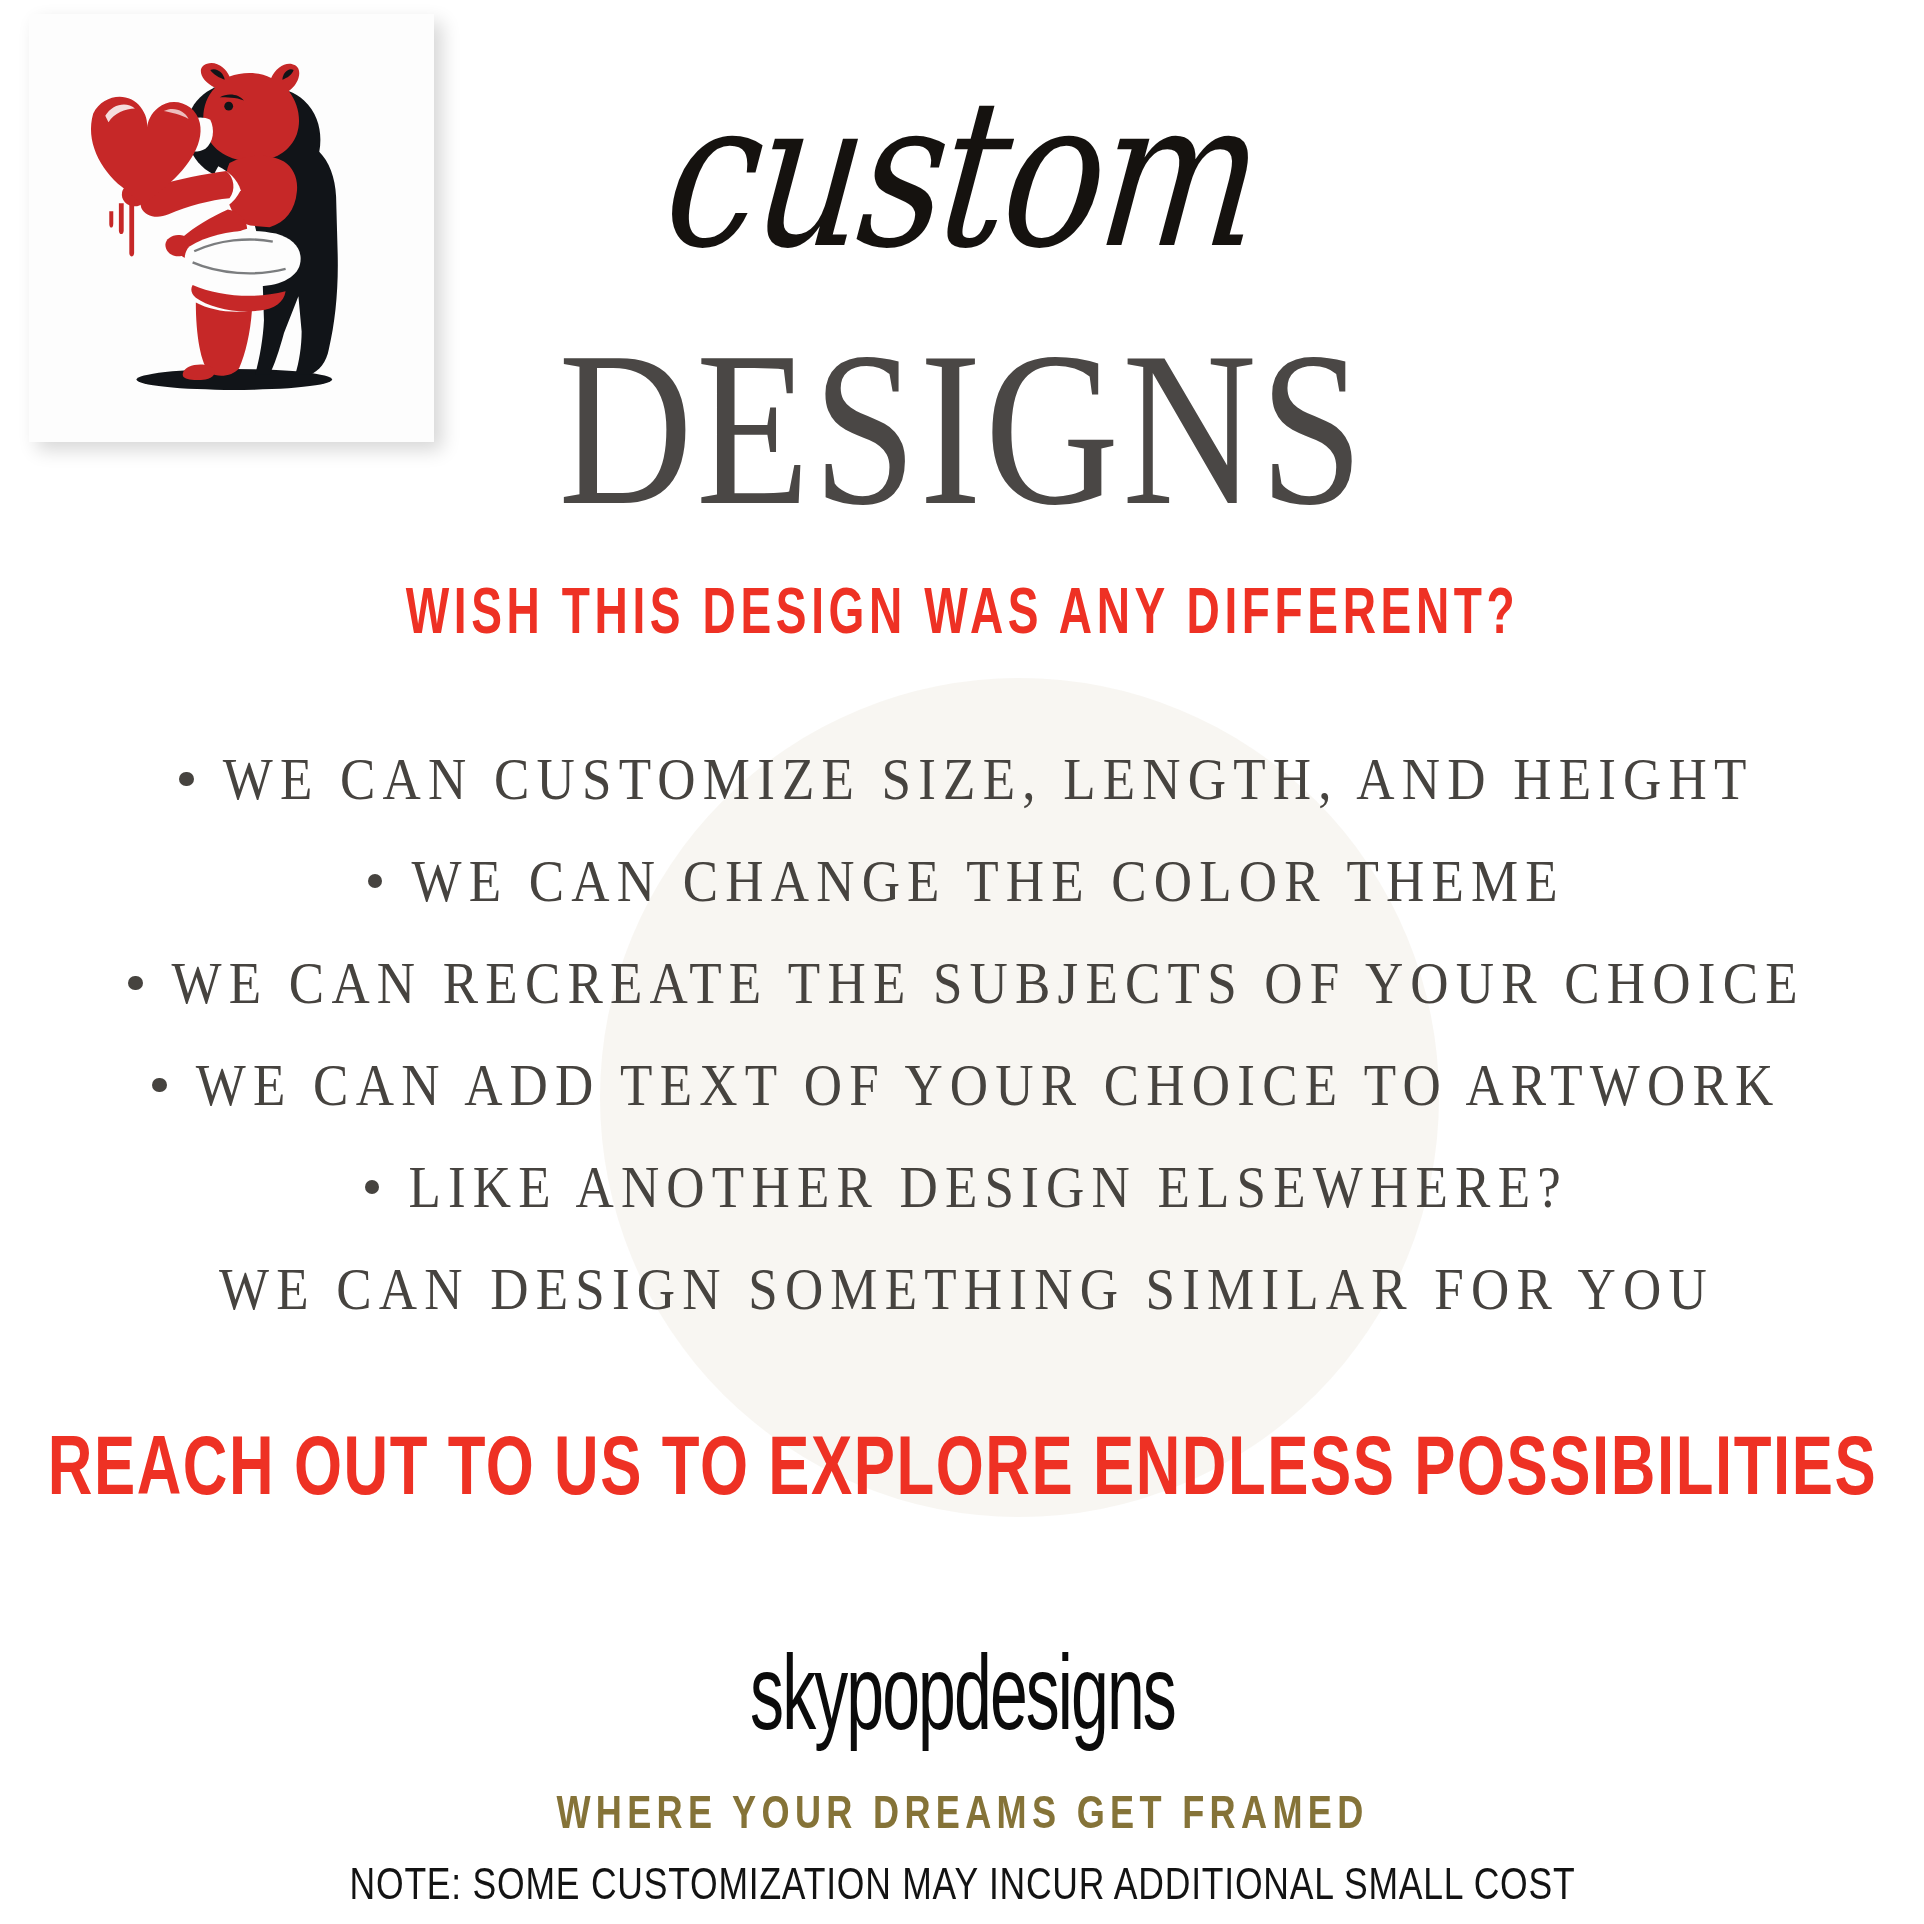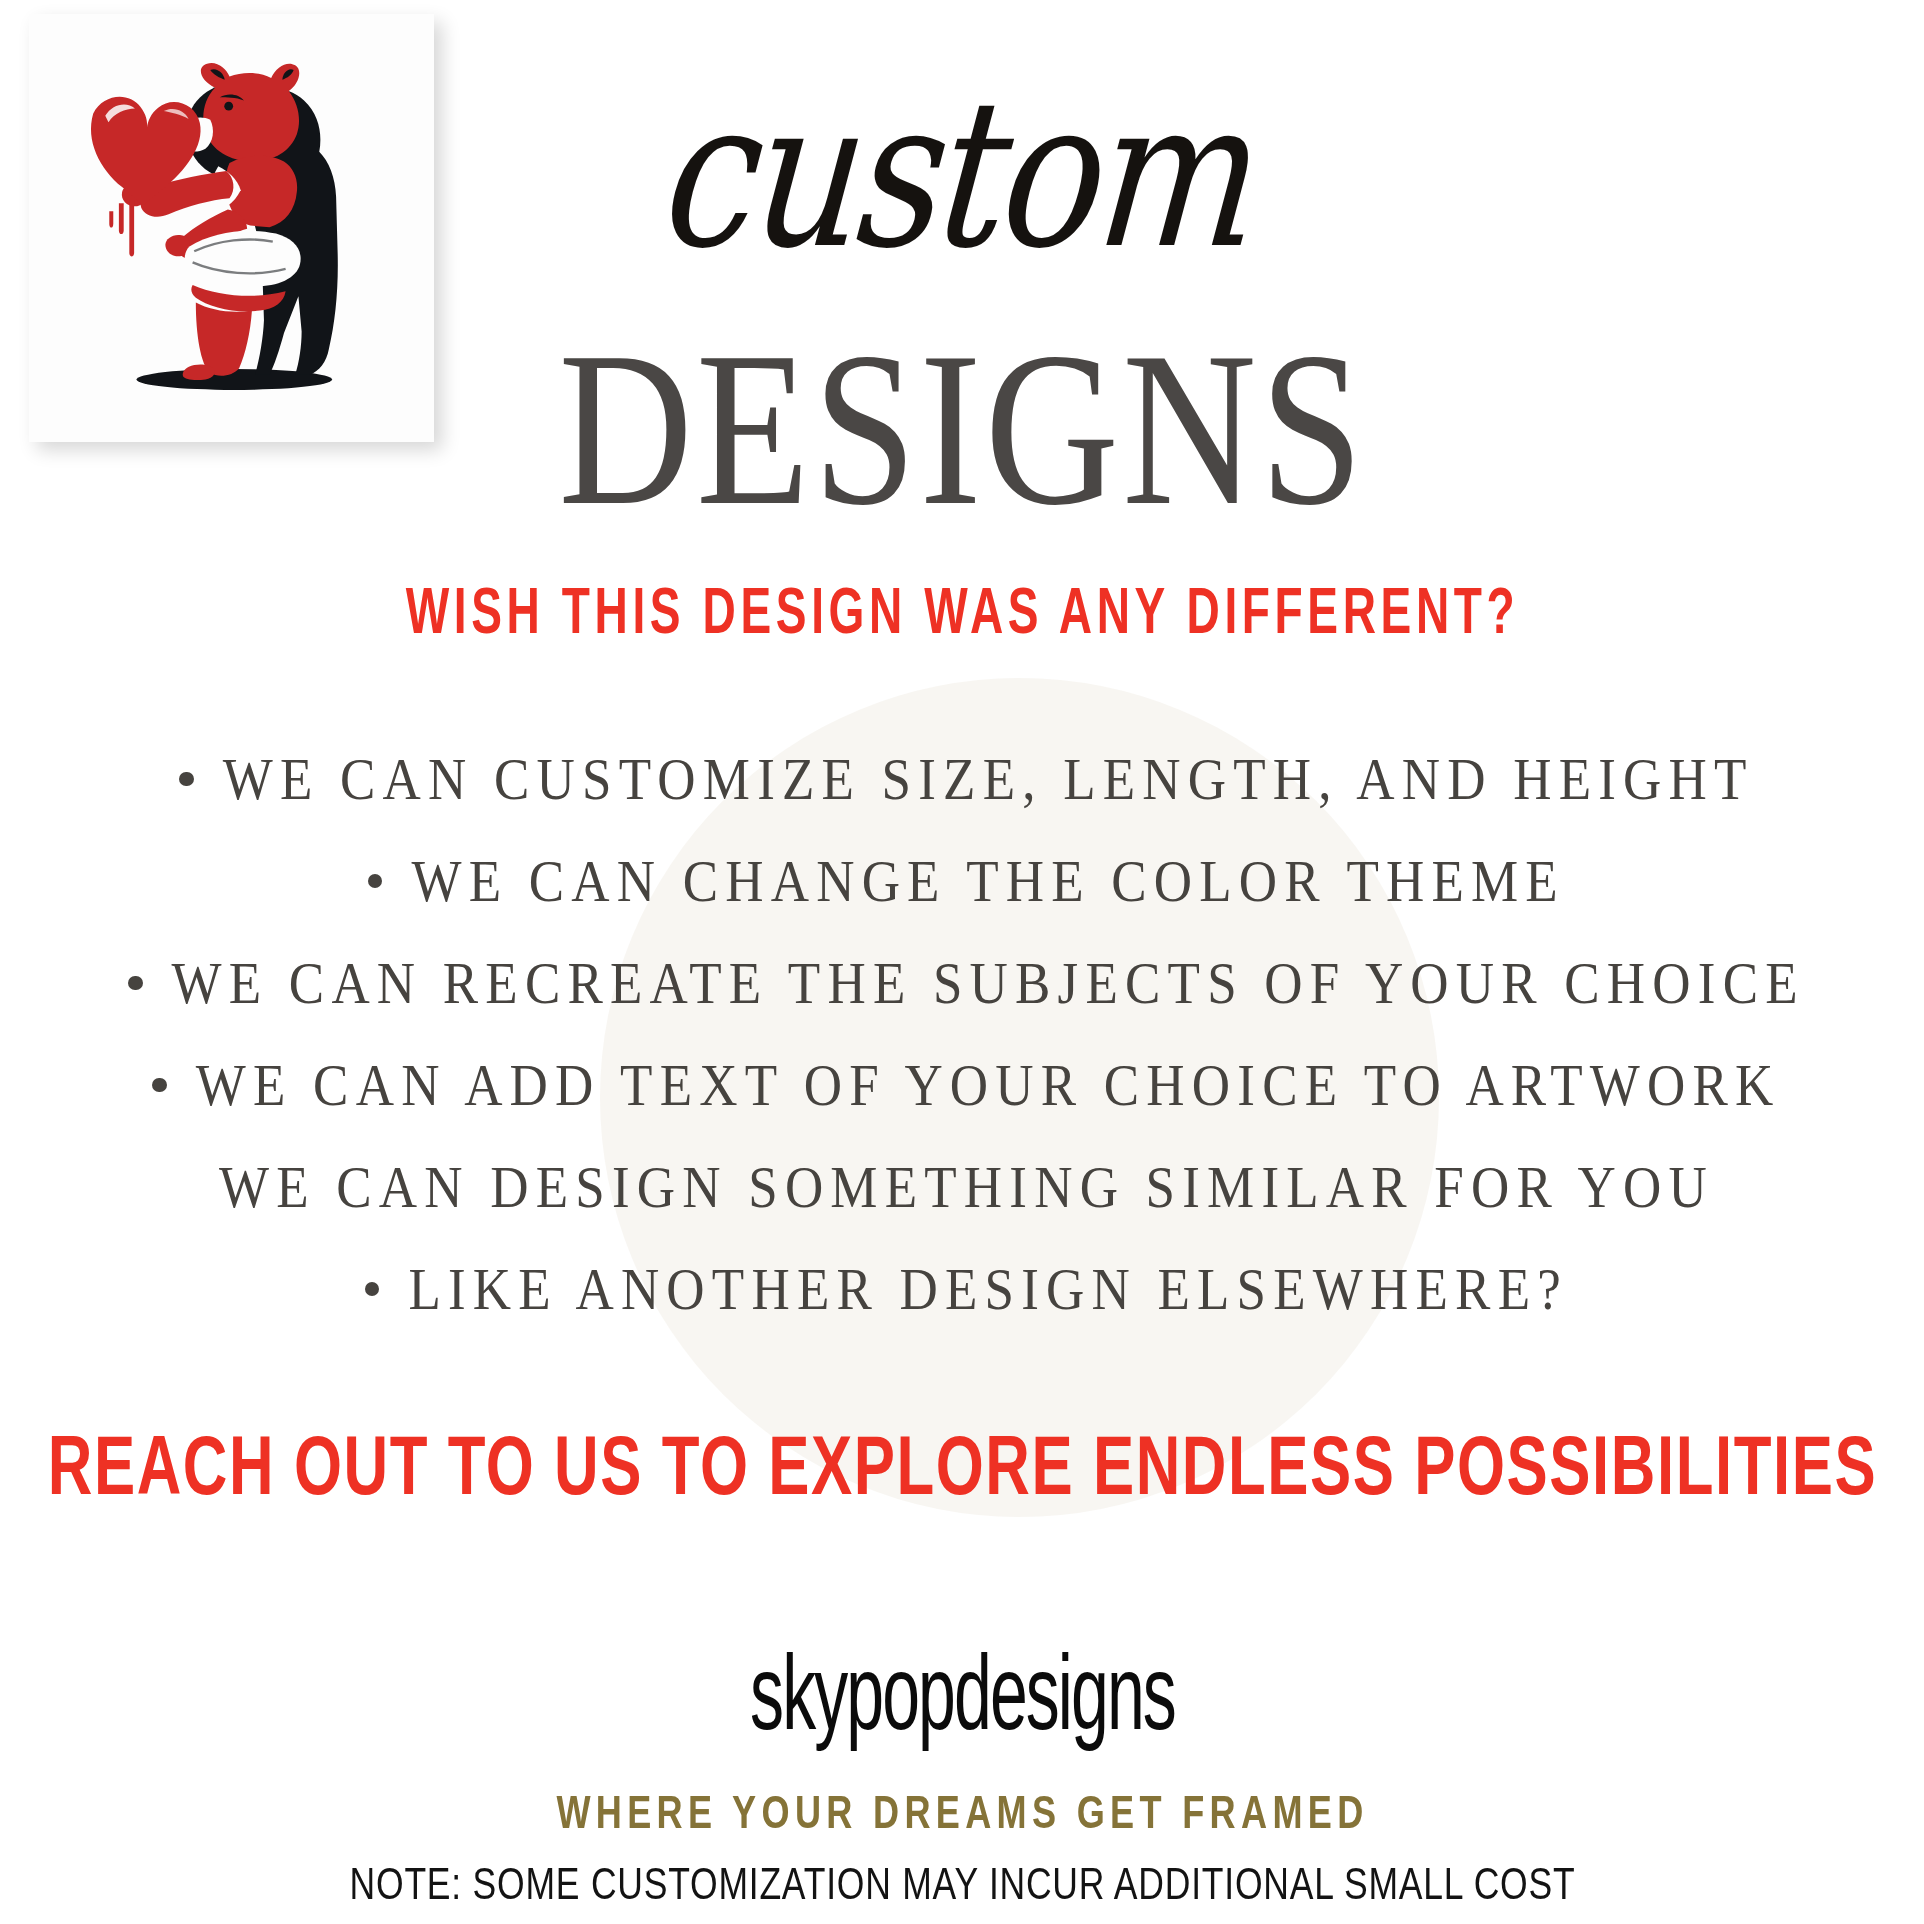--- a/index.html
+++ b/index.html
@@ -322,30 +322,30 @@
         <span class="bullet-dot"></span>
         <span class="feature-text">WE CAN RECREATE THE SUBJECTS OF YOUR CHOICE</span>
       </div>
     </li>
     <li class="feature-row">
       <div class="feature-inner">
         <span class="bullet-dot"></span>
         <span class="feature-text">WE CAN ADD TEXT OF YOUR CHOICE TO ARTWORK</span>
       </div>
     </li>
+    <li class="feature-row">
+      <div class="feature-inner">
+        <span class="bullet-dot"></span>
+        <span class="feature-text">LIKE ANOTHER DESIGN ELSEWHERE?</span>
+      </div>
+    </li>
     <li class="feature-row no-bullet">
       <div class="feature-inner">
         <span class="bullet-dot"></span>
         <span class="feature-text">WE CAN DESIGN SOMETHING SIMILAR FOR YOU</span>
-      </div>
-    </li>
-    <li class="feature-row">
-      <div class="feature-inner">
-        <span class="bullet-dot"></span>
-        <span class="feature-text">LIKE ANOTHER DESIGN ELSEWHERE?</span>
       </div>
     </li>
   </ul>
 
 <div id="cta-line">REACH OUT TO US TO EXPLORE ENDLESS POSSIBILITIES</div>
 
 <div id="brand-name">skypopdesigns</div>
 <div id="brand-tagline">WHERE  YOUR  DREAMS  GET  FRAMED</div>
 <div id="footer-note">NOTE: SOME CUSTOMIZATION MAY INCUR ADDITIONAL SMALL COST</div>
 

